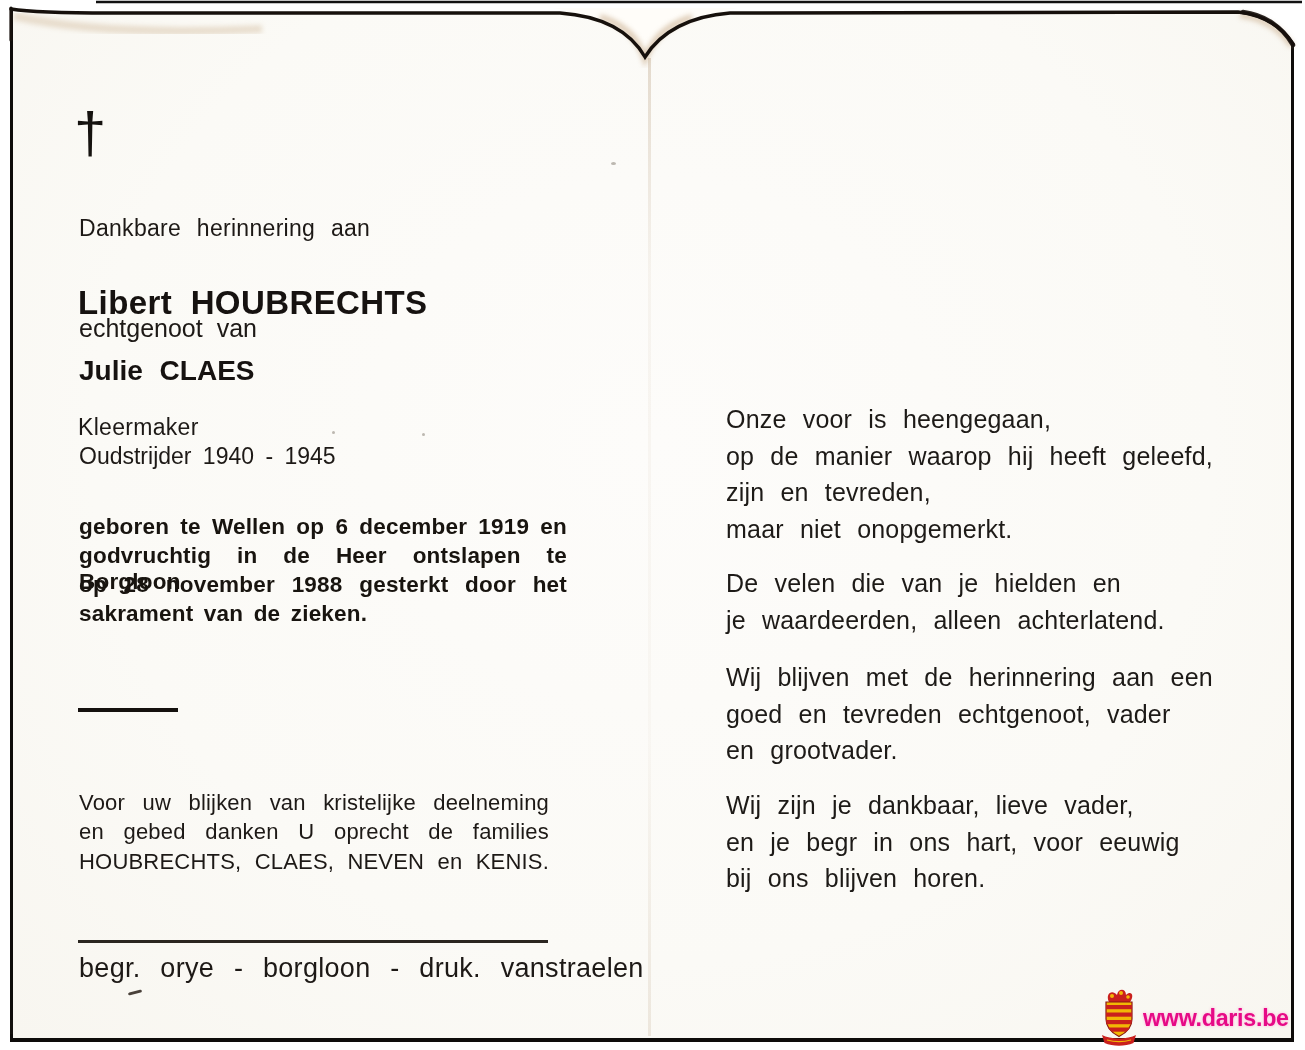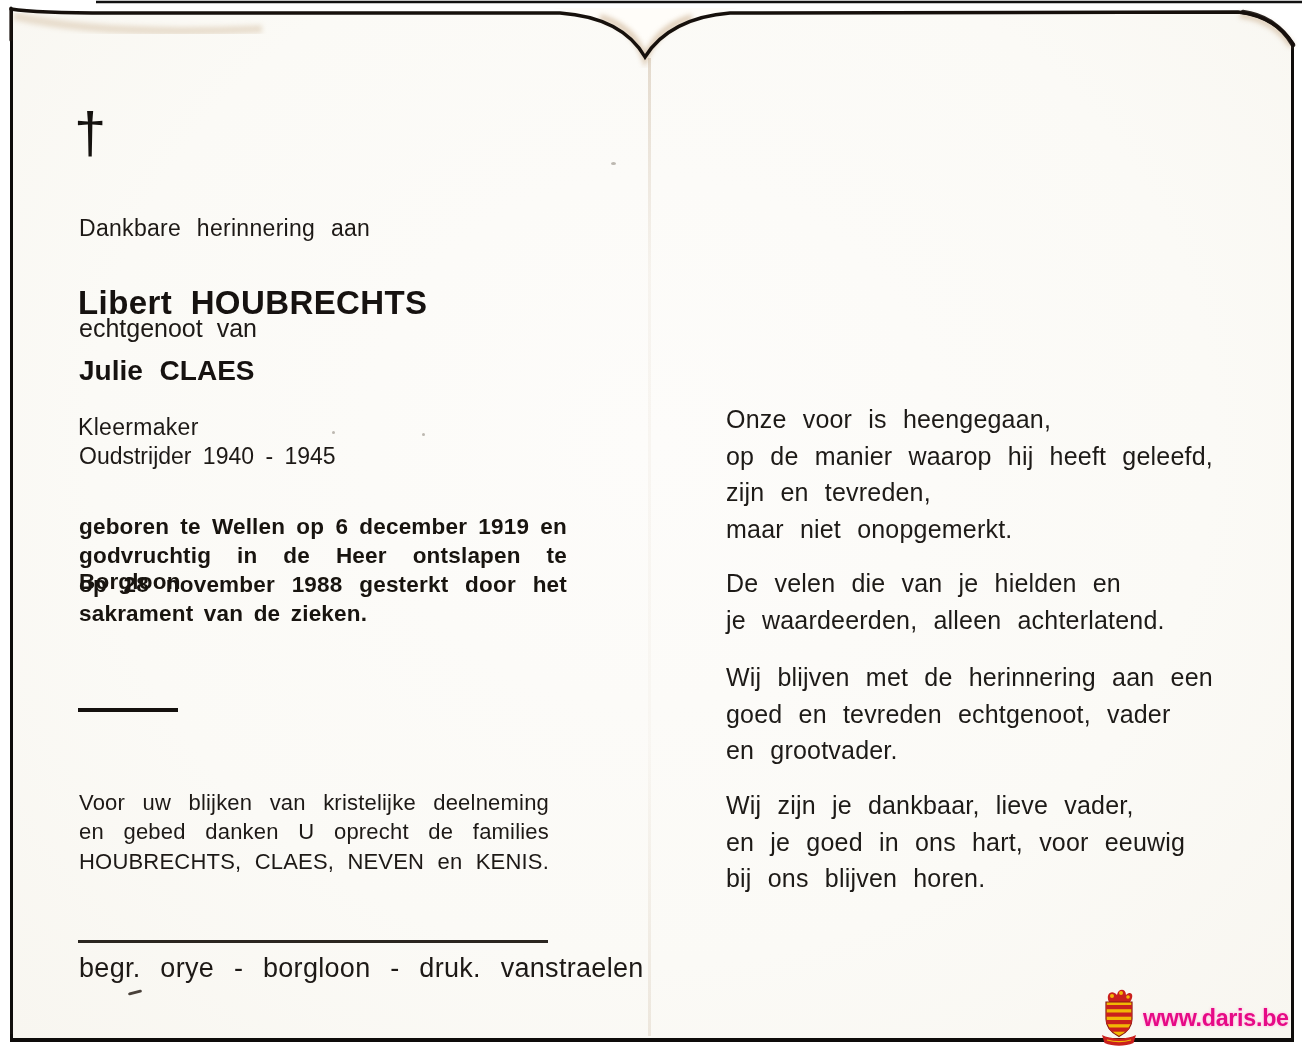--- a/index.html
+++ b/index.html
@@ -156,21 +156,21 @@
     <div>De velen die van je hielden en</div>
     <div>je waardeerden, alleen achterlatend.</div>
   </div>
   <div class="stanza st-2">
     <div>Wij blijven met de herinnering aan een</div>
     <div>goed en tevreden echtgenoot, vader</div>
     <div>en grootvader.</div>
   </div>
   <div class="stanza st-3">
     <div>Wij zijn je dankbaar, lieve vader,</div>
-    <div>en je goed in ons hart, voor eeuwig</div>
+    <div>en je begr in ons hart, voor eeuwig</div>
     <div>bij ons blijven horen.</div>
   </div>
 
   <svg class="wm wm-logo" viewBox="0 0 40 58">
 
     <path d="M10 14 C6 6 13 1 18 7 C19 0 27 0 27 7 C32 2 36 7 31 14 Z" fill="#c9201d"></path>
     <circle cx="13" cy="8" r="2" fill="#f2b705"></circle>
     <circle cx="22" cy="5" r="2" fill="#f2b705"></circle>
     <circle cx="29" cy="9" r="1.8" fill="#f2b705"></circle>
 

